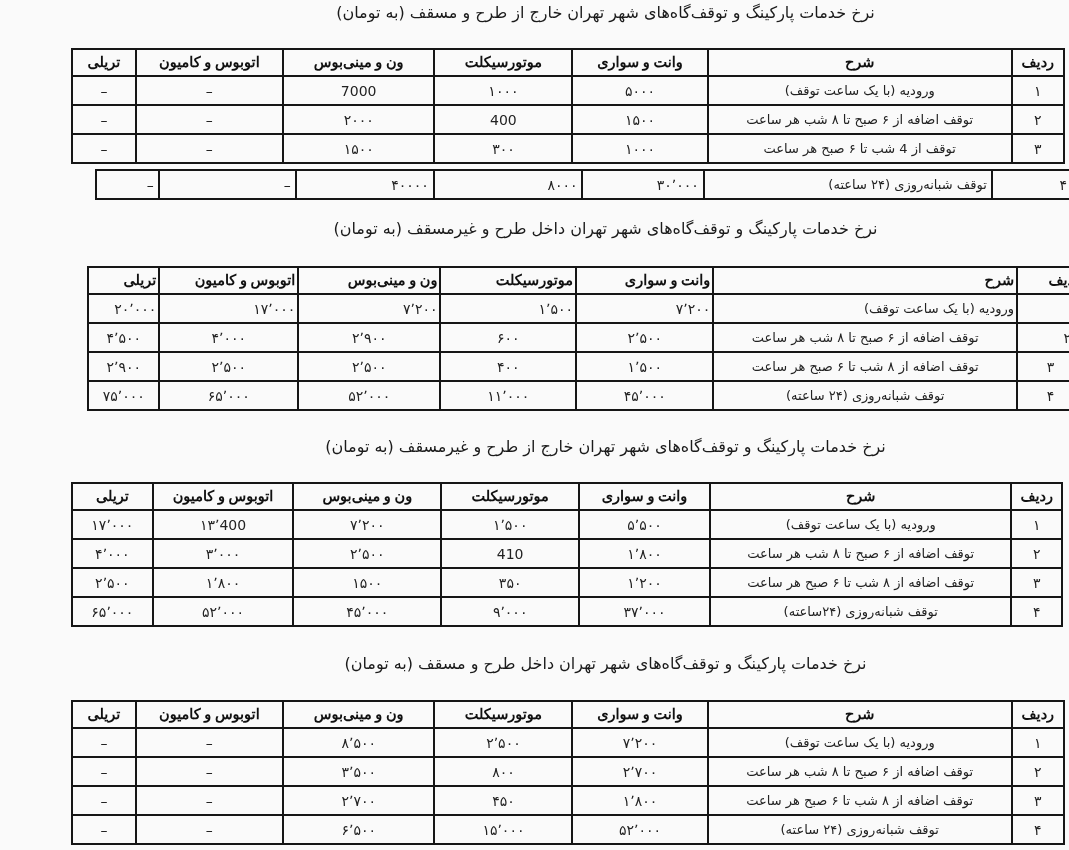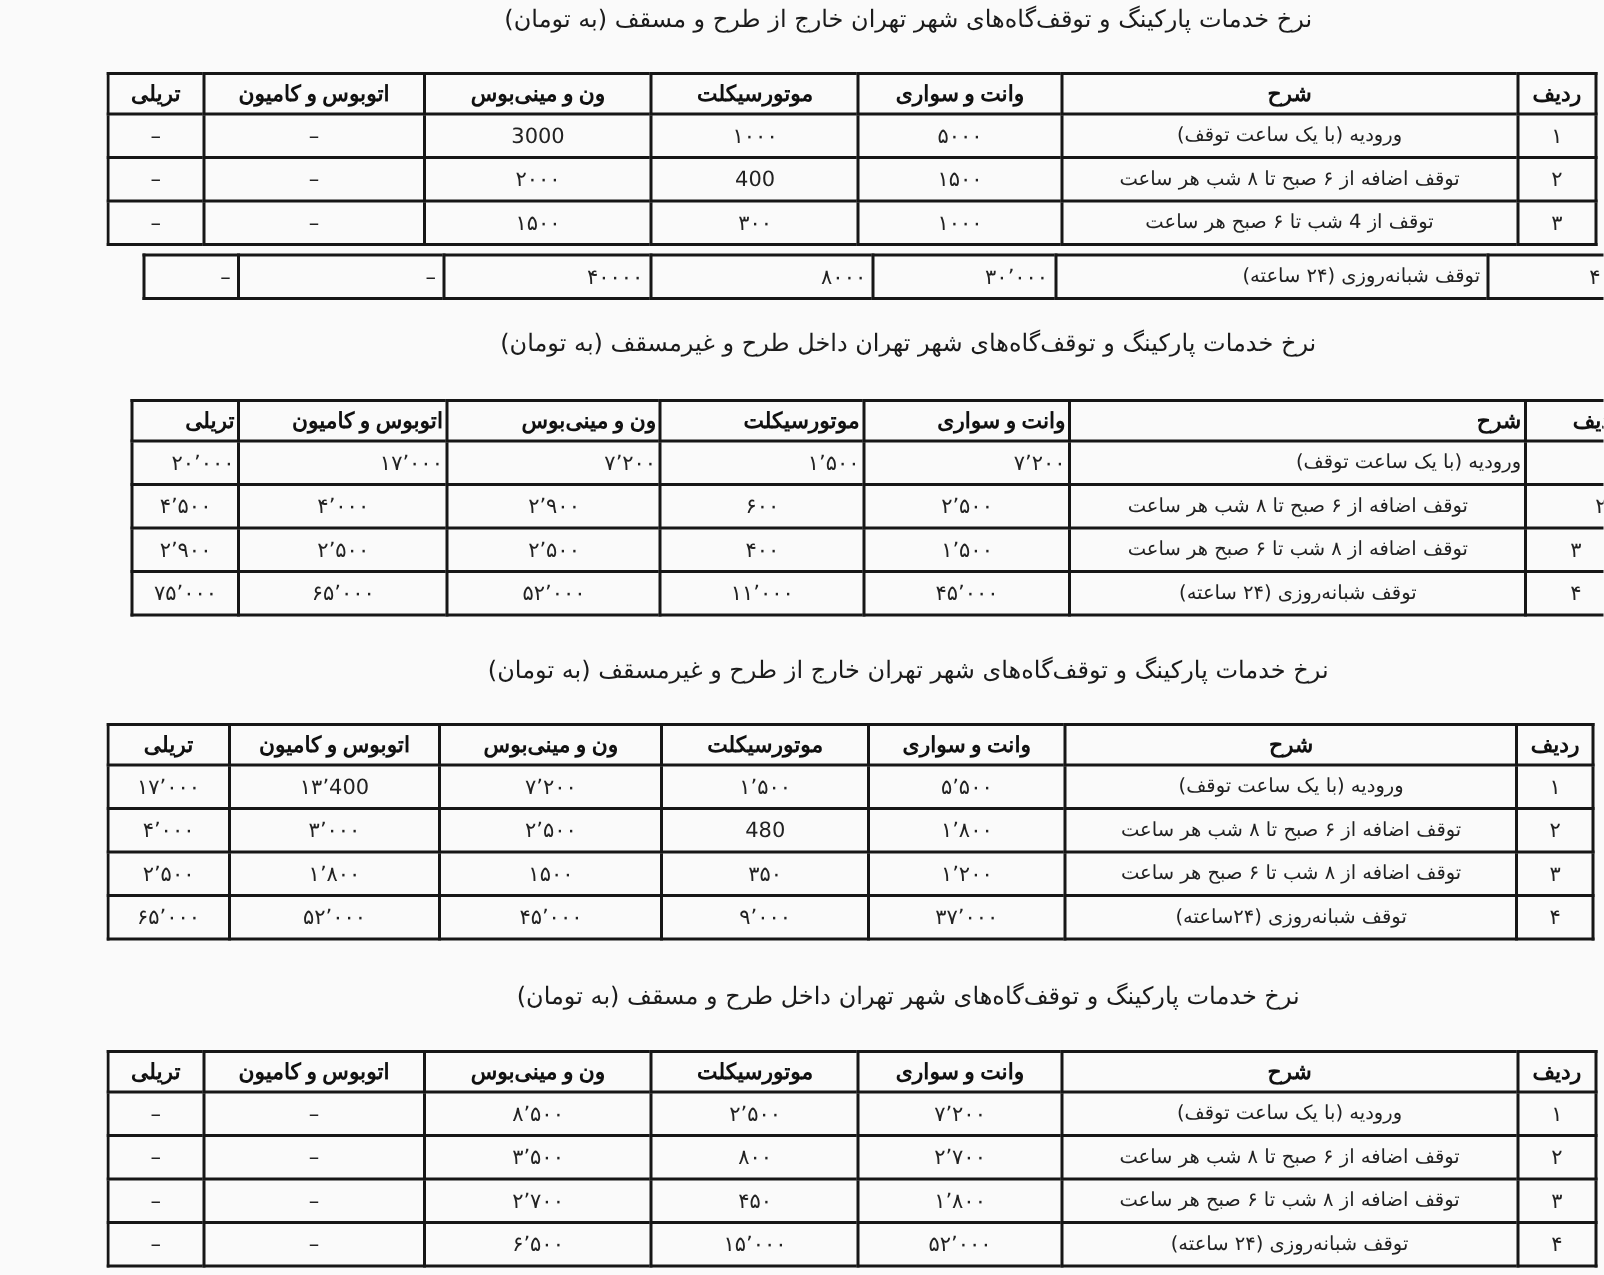--- a/index.html
+++ b/index.html
@@ -86,21 +86,21 @@
       <th>موتورسیکلت</th>
       <th>ون و مینی‌بوس</th>
       <th>اتوبوس و کامیون</th>
       <th>تریلی</th>
     </tr>
     <tr>
       <td>۱</td>
       <td class="desc">ورودیه (با یک ساعت توقف)</td>
       <td>۵۰۰۰</td>
       <td>۱۰۰۰</td>
-      <td>3000</td>
+      <td>7000</td>
       <td>–</td>
       <td>–</td>
     </tr>
     <tr>
       <td>۲</td>
       <td class="desc">توقف اضافه از ۶ صبح تا ۸ شب هر ساعت</td>
       <td>۱۵۰۰</td>
       <td>400</td>
       <td>۲۰۰۰</td>
       <td>–</td>
@@ -230,21 +230,21 @@
       <td>۵٬۵۰۰</td>
       <td>۱٬۵۰۰</td>
       <td>۷٬۲۰۰</td>
       <td>۱۳٬400</td>
       <td>۱۷٬۰۰۰</td>
     </tr>
     <tr>
       <td>۲</td>
       <td class="desc">توقف اضافه از ۶ صبح تا ۸ شب هر ساعت</td>
       <td>۱٬۸۰۰</td>
-      <td>480</td>
+      <td>410</td>
       <td>۲٬۵۰۰</td>
       <td>۳٬۰۰۰</td>
       <td>۴٬۰۰۰</td>
     </tr>
     <tr>
       <td>۳</td>
       <td class="desc">توقف اضافه از ۸ شب تا ۶ صبح هر ساعت</td>
       <td>۱٬۲۰۰</td>
       <td>۳۵۰</td>
       <td>۱۵۰۰</td>

